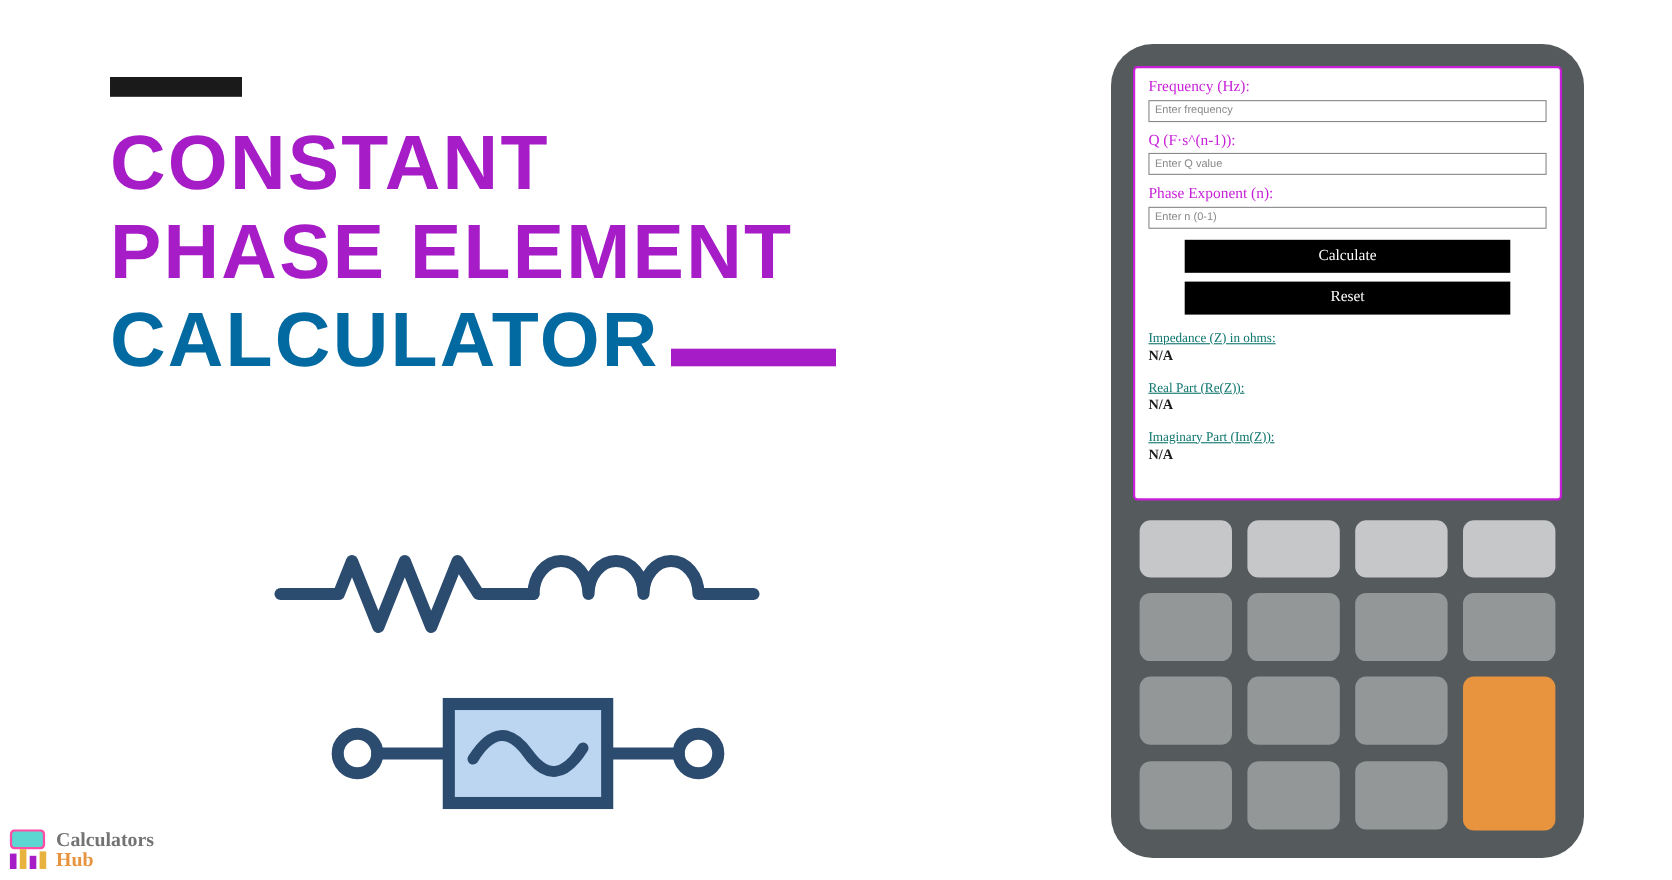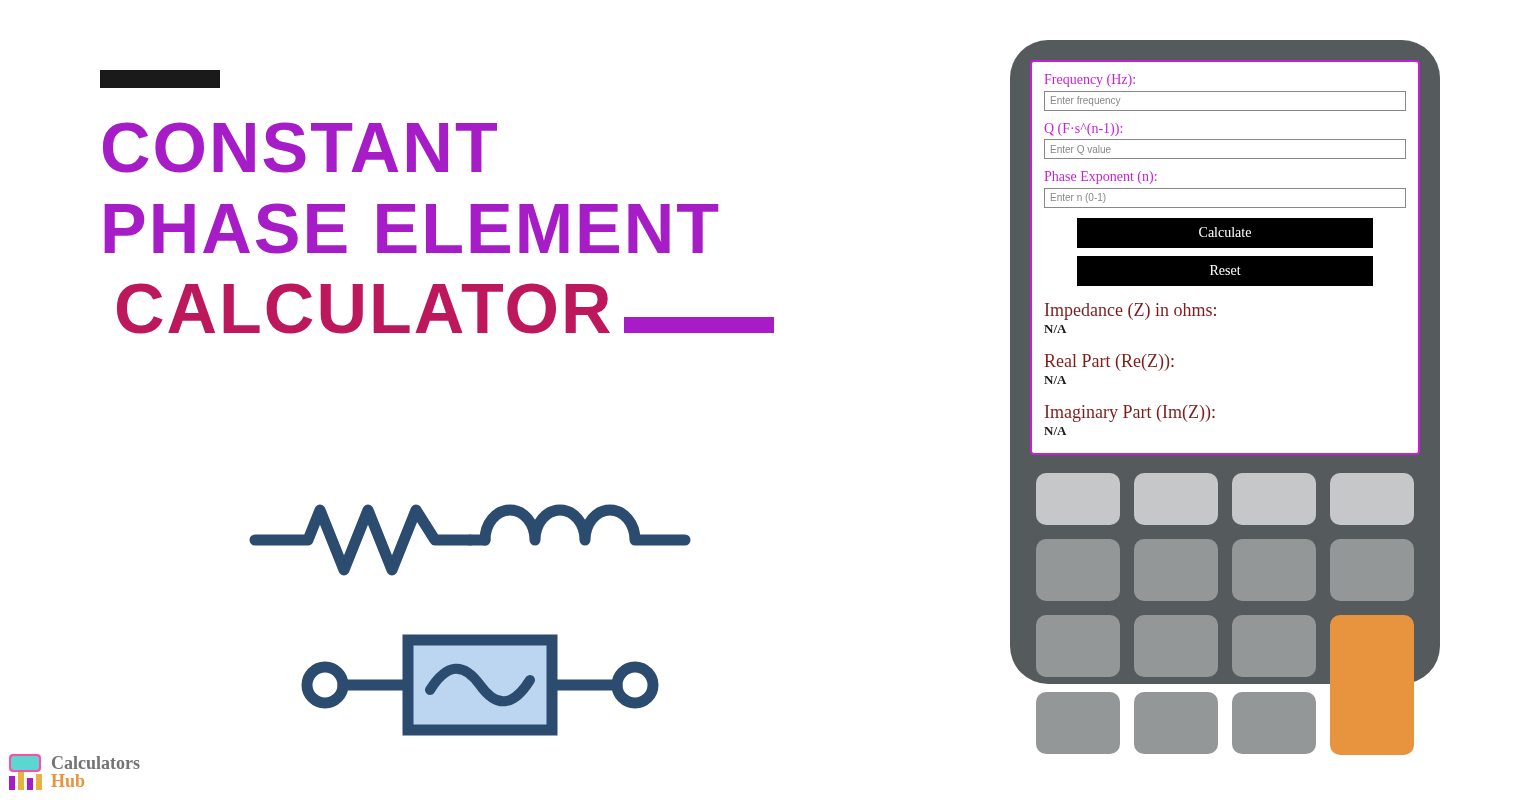--- a/index.html
+++ b/index.html
@@ -28,21 +28,21 @@
     .title-text {
       font-family: "Arial Black", sans-serif;
       font-size: 70px;
       font-weight: 900;
       letter-spacing: 2px;
       line-height: 1.15;
       text-transform: uppercase;
     }
     
     .purple-text { color: #a61cc7; }
-    .black-text { color: #be185d; margin-left: 14px; }
+    .black-text { color: #0369a1; }
     
     .underline-bar {
       display: inline-block;
       width: 150px;
       height: 16px;
       background: #a61cc7;
       margin-left: 10px;
       vertical-align: baseline;
     }
     
@@ -76,21 +76,21 @@
     
     .logo-text .calc { color: #737373; }
     .logo-text .hub { color: #e8943e; }
     
     
     .calculator-device {
       position: absolute;
       right: 80px;
       top: 40px;
       width: 430px;
-      height: 644px;
+      height: 740px;
       background: #555a5c;
       border-radius: 38px;
       padding: 20px 20px 0 20px;
     }
     
     .calc-screen {
       background: #ffffff;
       border: 2px solid #c71fd8;
       border-radius: 4px;
       padding: 10px 12px;
@@ -133,23 +133,24 @@
       font-size: 14px;
       font-family: "Times New Roman", serif;
       cursor: pointer;
     }
     
     .result-group {
       margin-top: 14px;
     }
     
     .result-label {
-      color: #7f1d1d;
-      font-size: 18px;
-      font-family: "Times New Roman", serif;
+      color: #0f766e;
+      font-size: 12px;
+      font-family: "Times New Roman", serif;
+      text-decoration: underline;
     }
     
     .result-value {
       color: #1a1a1a;
       font-size: 13px;
       font-weight: bold;
       font-family: "Times New Roman", serif;
     }
     
     .keypad {

